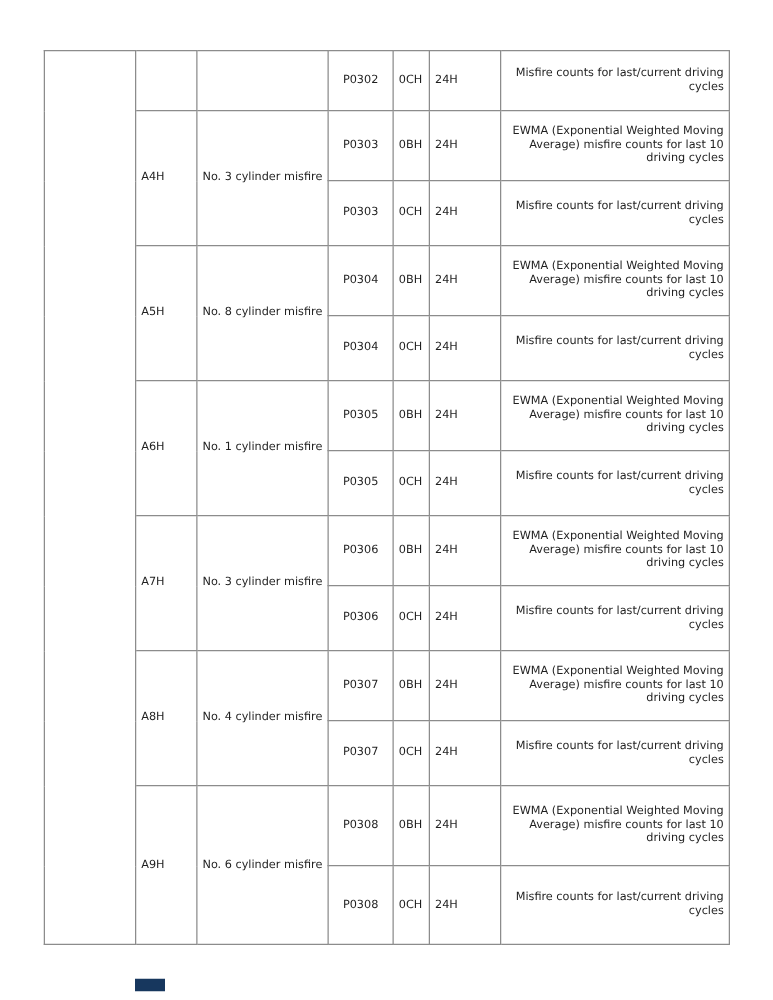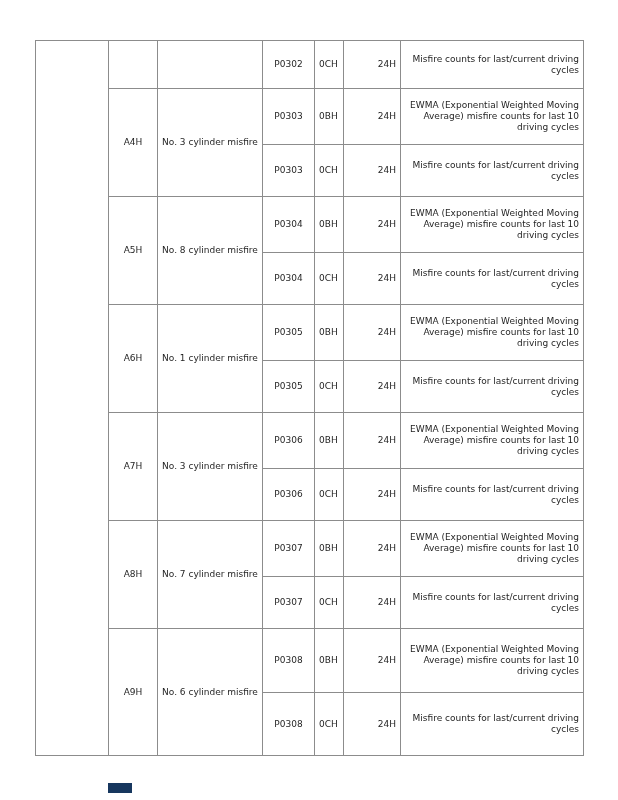--- a/index.html
+++ b/index.html
@@ -34,25 +34,25 @@
     overflow: hidden;
   }
   
   tr.rp  { height: 48px; }
   tr.ra  { height: 56px; }
   tr.rb  { height: 52px; }
   tr.ra9 { height: 64px; }
   tr.rb9 { height: 63px; }
 
   td.c-left  { padding: 0; }
-  td.c-code  { text-align: center; }
-  td.c-label { text-align: center; padding: 2px 12px 2px 5px; margin-left: 39px; }
+  td.c-code  { }
+  td.c-label { text-align: left; padding: 2px 12px 2px 5px; margin-left: 39px; }
   td.c-dtc   { text-align: center; }
   td.c-id    { padding: 2px 2px; }
-  td.c-size  { text-align: right; }
+  td.c-size  { text-align: left; }
   td.c-desc  { text-align: right; padding: 2px 5px; }
 
   .next-table-fragment {
     position: absolute;
     left: 108px;
     top: 783px;
     width: 24px;
     height: 10px;
     background: #17375e;
   }
@@ -139,21 +139,21 @@
       </tr>
       <tr class="rb">
         <td class="c-dtc">P0306</td>
         <td class="c-id">0CH</td>
         <td class="c-size">24H</td>
         <td class="c-desc">Misfire counts for last/current driving cycles</td>
       </tr>
 
       <tr class="ra">
         <td class="c-code" rowspan="2">A8H</td>
-        <td class="c-label" rowspan="2">No. 7 cylinder misfire</td>
+        <td class="c-label" rowspan="2">No. 4 cylinder misfire</td>
         <td class="c-dtc">P0307</td>
         <td class="c-id">0BH</td>
         <td class="c-size">24H</td>
         <td class="c-desc">EWMA (Exponential Weighted Moving Average) misfire counts for last 10 driving cycles</td>
       </tr>
       <tr class="rb">
         <td class="c-dtc">P0307</td>
         <td class="c-id">0CH</td>
         <td class="c-size">24H</td>
         <td class="c-desc">Misfire counts for last/current driving cycles</td>

